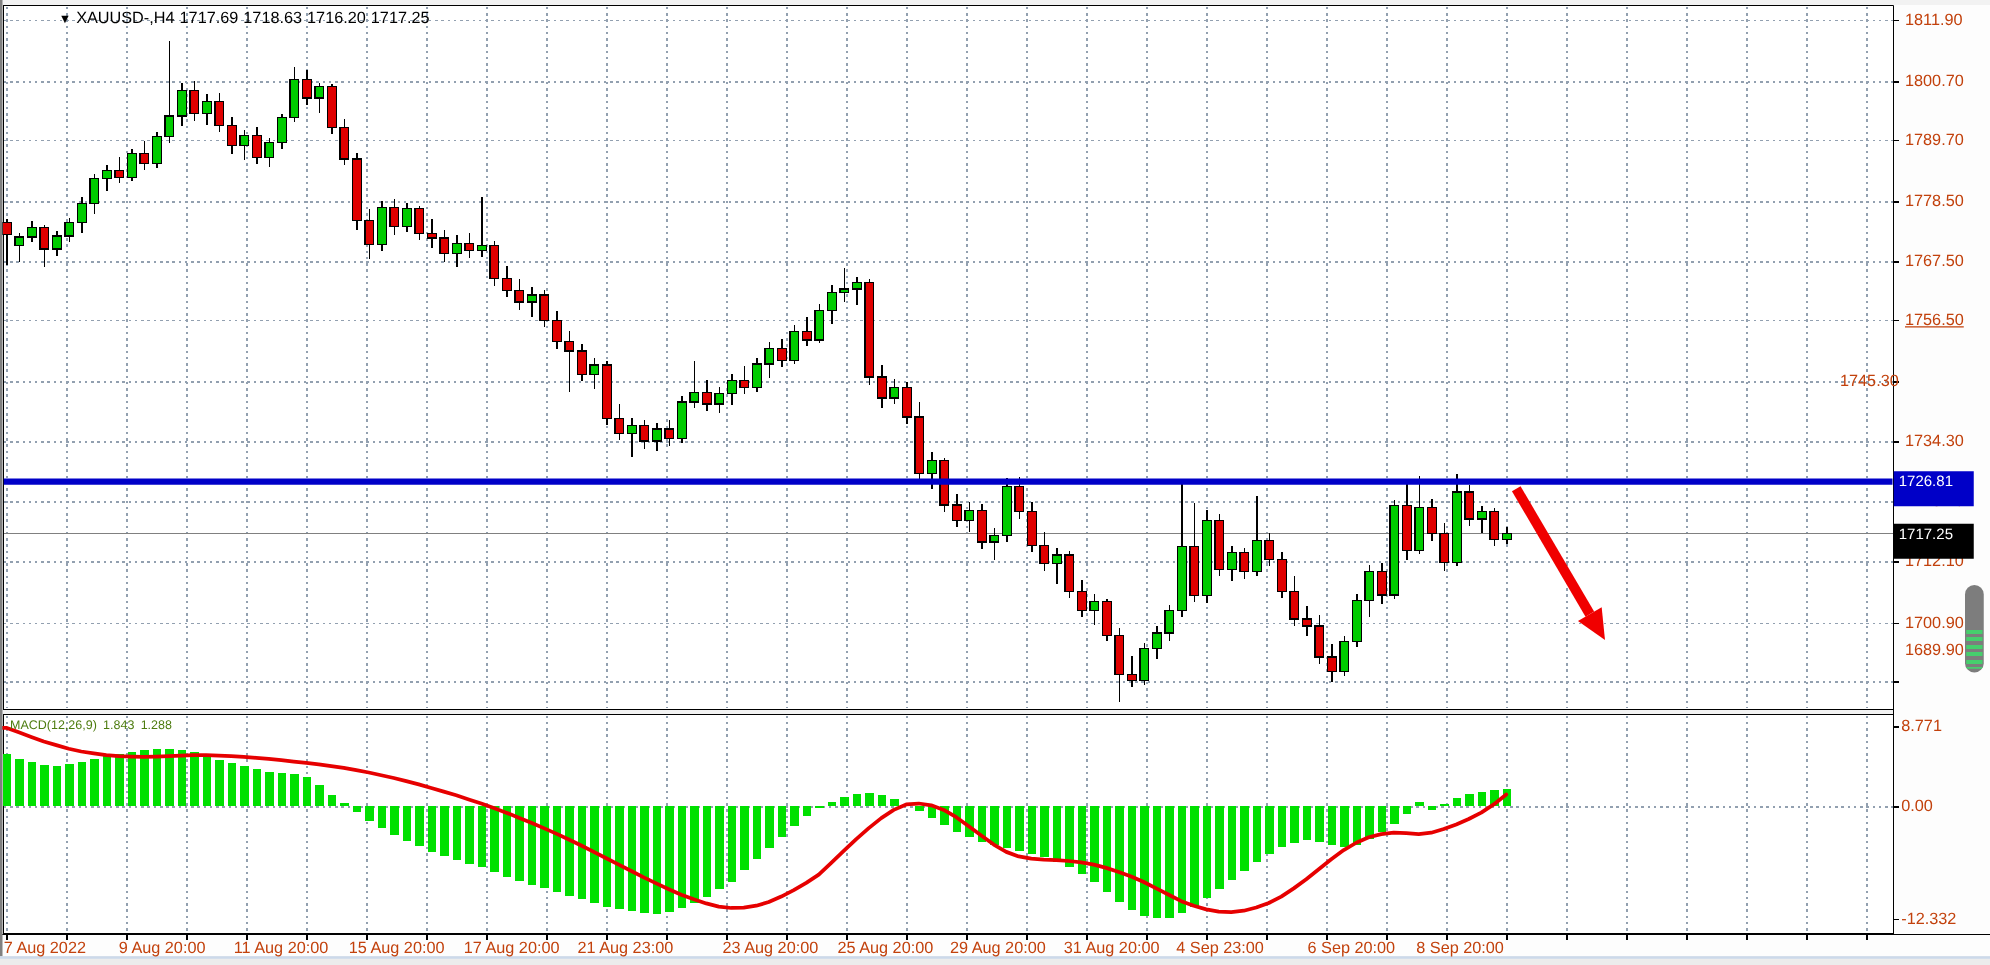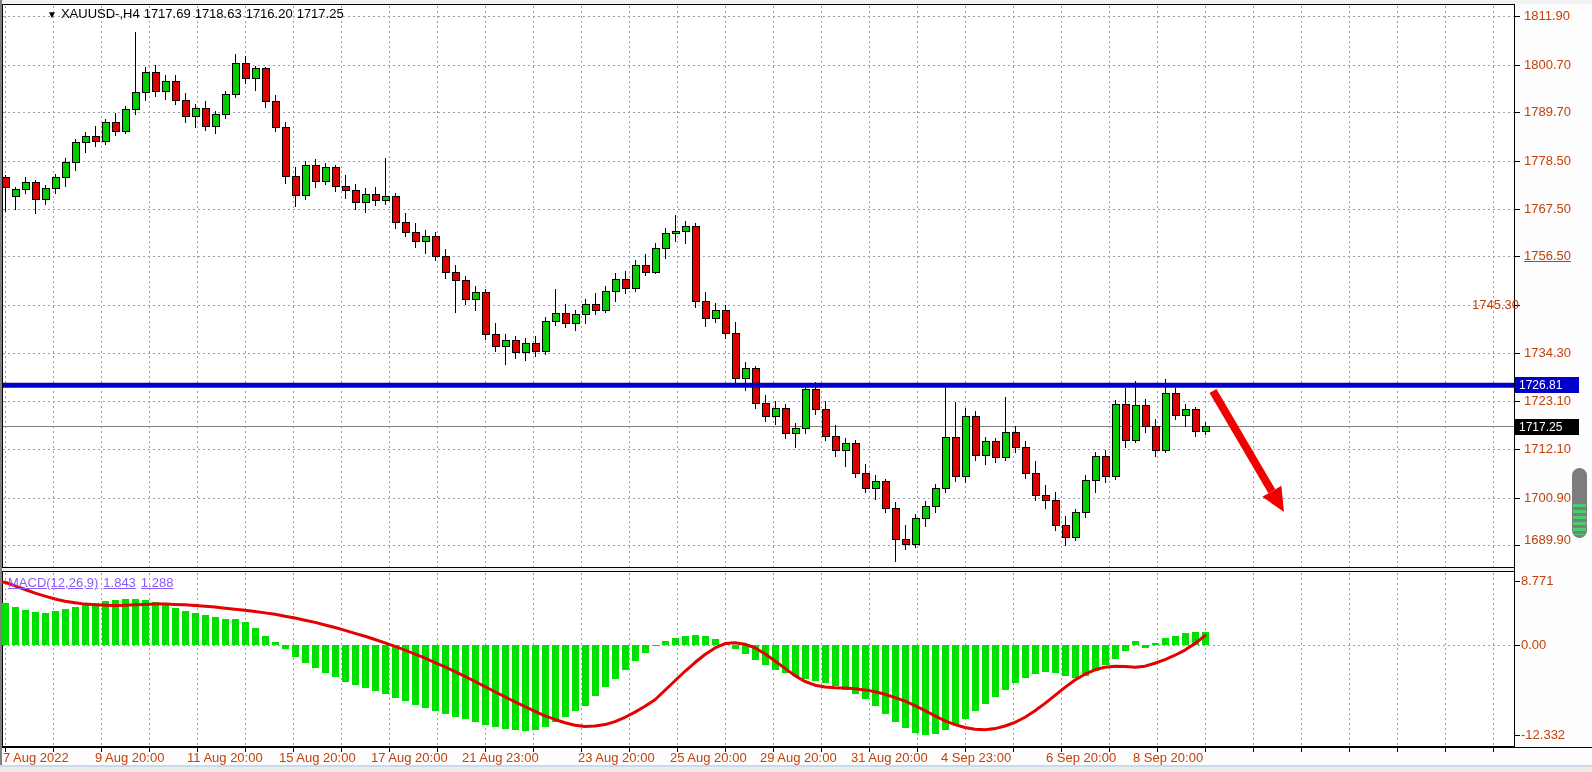--- a/index.html
+++ b/index.html
@@ -4,23 +4,23 @@
 <style>
   html,body{margin:0;padding:0;}
   body{width:1592px;height:772px;position:relative;background:#f2f2f2;
        font-family:"Liberation Sans", sans-serif;overflow:hidden;}
   #stage{position:absolute;left:0;top:0;width:1592px;height:772px;}
   svg{position:absolute;left:0;top:0;}
   .lbl{position:absolute;color:#c2410c;font-size:13px;white-space:nowrap;line-height:14px;}
   #title-row{position:absolute;left:8px;top:6px;font-size:13px;color:#000;z-index:5;margin-left:39px;}
   #title-row span{margin-right:4px;}
   #dd{cursor:pointer;font-size:10px;margin-right:6px;}
-  #macd-row{position:absolute;left:8px;top:575px;font-size:13px;color:#8b5cf6;z-index:5;text-decoration:underline;}
+  #macd-row{position:absolute;left:8px;top:575px;font-size:10px;color:#4d7c0f;z-index:5;}
   #macd-row span{margin-right:5px;}
-  .tag{position:absolute;left:1515px;width:64px;height:16px;color:#fff;
+  .tag{position:absolute;left:1515px;width:64px;height:28px;color:#fff;
        font-size:12px;line-height:16px;padding-left:4px;z-index:6;box-sizing:border-box;}
   #labels{position:absolute;left:0;top:0;z-index:4;}
   #slider{position:absolute;z-index:8;border-radius:8px;background:#7d7d7d;overflow:hidden;}
   #slider .stripes{position:absolute;left:1px;right:1px;bottom:3px;height:45%;
        background:repeating-linear-gradient(180deg,#46cf6d 0 3px,#7d7d7d 3px 6px);}
   #axis-hit-price{position:absolute;left:1514px;top:4px;width:78px;height:743px;z-index:7;}
   #axis-hit-time{position:absolute;left:0;top:747px;width:1514px;height:18px;z-index:7;}
   #left-frame{position:absolute;left:0;top:0;width:2px;height:766px;background:#808080;}
   #bottom-frame{position:absolute;left:0;top:765px;width:1592px;height:7px;background:#ececec;border-top:2px solid #ccd9ea;box-sizing:border-box;}
 </style>
@@ -534,21 +534,21 @@
       <div class="lbl" style="left: 1524px; top: 57.608px;">1800.70</div>
       <div class="lbl" style="left: 1524px; top: 105.348px;">1789.70</div>
       <div class="lbl" style="left: 1524px; top: 153.956px;">1778.50</div>
       <div class="lbl" style="left: 1524px; top: 201.696px;">1767.50</div>
       <div class="lbl" style="left: 1524px; top: 249.436px; text-decoration: underline;">1756.50</div>
       <div class="lbl" style="left: 1472px; top: 298.044px;">1745.30</div>
       <div class="lbl" style="left: 1524px; top: 345.784px;">1734.30</div>
       <div class="lbl" style="left: 1524px; top: 394.392px;">1723.10</div>
       <div class="lbl" style="left: 1524px; top: 442.132px;">1712.10</div>
       <div class="lbl" style="left: 1524px; top: 490.74px;">1700.90</div>
-      <div class="lbl" style="left: 1524px; top: 533px; text-align: center;">1689.90</div>
+      <div class="lbl" style="left: 1524px; top: 513px; text-align: center;">1689.90</div>
       <div class="lbl" style="left: 1521px; top: 573.972px;">8.771</div>
       <div class="lbl" style="left: 1521px; top: 638px;">0.00</div>
       <div class="lbl" style="left: 1521px; top: 728.024px;">-12.332</div>
       <div class="lbl" style="left: 3px; top: 751px;">7 Aug 2022</div>
       <div class="lbl" style="left: 95px; top: 751px;">9 Aug 20:00</div>
       <div class="lbl" style="left: 187px; top: 751px;">11 Aug 20:00</div>
       <div class="lbl" style="left: 279px; top: 751px;">15 Aug 20:00</div>
       <div class="lbl" style="left: 371px; top: 751px;">17 Aug 20:00</div>
       <div class="lbl" style="left: 462px; top: 751px;">21 Aug 23:00</div>
       <div class="lbl" style="left: 578px; top: 751px;">23 Aug 20:00</div>

